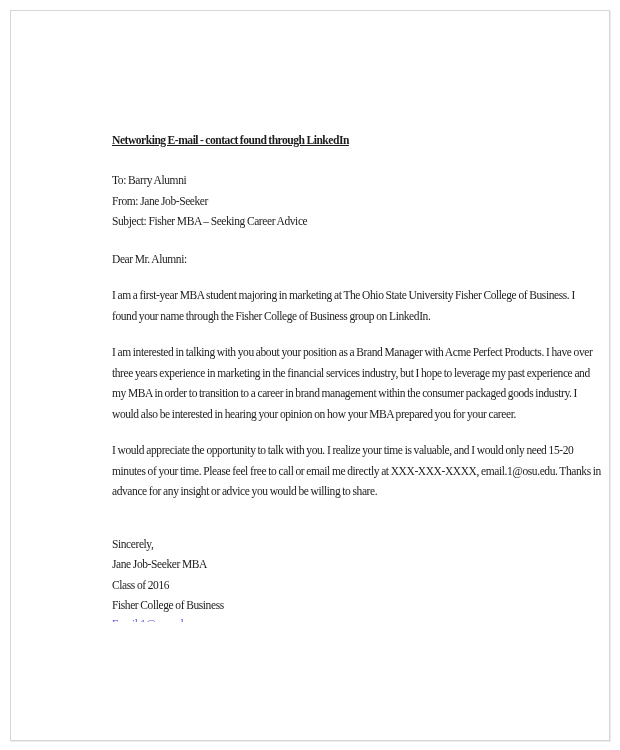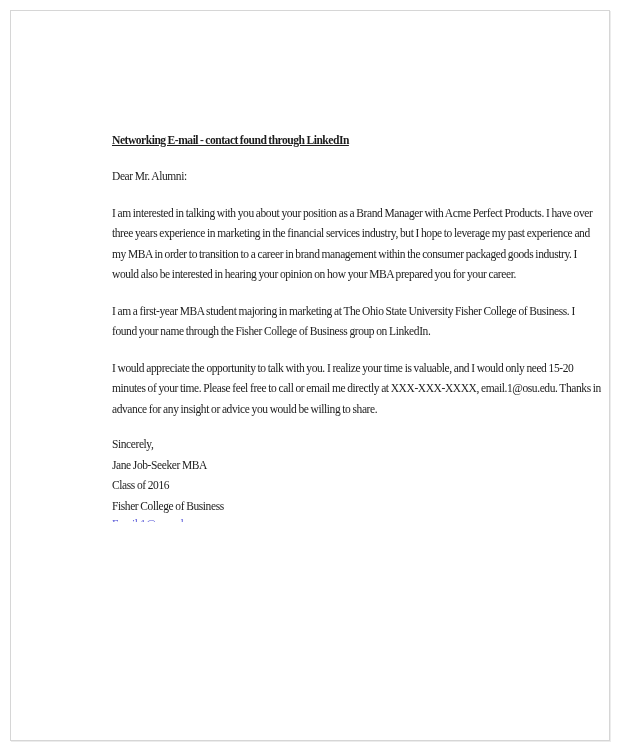--- a/index.html
+++ b/index.html
@@ -48,21 +48,21 @@
       line-height: 20.5px;
       letter-spacing: -0.45px;
       word-spacing: -0.4px;
       white-space: nowrap;
       transform: scaleX(0.92);
       transform-origin: left;
     }
     .header-block { margin-top: 21px; }
     .greeting { margin-top: 17px; }
     .para { margin-top: 16px; }
-    .signoff { margin-top: 15px; }
+    .signoff { margin-top: 32px; }
     .clip-line {
       height: 6px;
       overflow: hidden;
       color: #5a5ad8;
       font-size: 12.5px;
       line-height: 20px;
       letter-spacing: -0.4px;
       transform: scaleX(0.92);
       transform-origin: left;
       white-space: nowrap;
@@ -73,33 +73,38 @@
     }
   </style>
 </head>
 <body>
 
 <div class="page-frame"></div>
 
 <div class="doc">
   <div class="doc-title">Networking E-mail - contact found through LinkedIn</div>
 
+  <div class="header-block">
+    <div class="line">To: Barry Alumni</div>
+    <div class="line">From: Jane Job-Seeker</div>
+    <div class="line">Subject: Fisher MBA – Seeking Career Advice</div>
+  </div>
 
   <div class="line greeting">Dear Mr. Alumni:</div>
+
+  <div class="para">
+    <div class="line">I am a first-year MBA student majoring in marketing at The Ohio State University Fisher College of Business. I</div>
+    <div class="line">found your name through the Fisher College of Business group on LinkedIn.</div>
+  </div>
 
   <div class="para">
     <div class="line">I am interested in talking with you about your position as a Brand Manager with Acme Perfect Products. I have over</div>
     <div class="line">three years experience in marketing in the financial services industry, but I hope to leverage my past experience and</div>
     <div class="line">my MBA in order to transition to a career in brand management within the consumer packaged goods industry. I</div>
     <div class="line">would also be interested in hearing your opinion on how your MBA prepared you for your career.</div>
-  </div>
-
-  <div class="para">
-    <div class="line">I am a first-year MBA student majoring in marketing at The Ohio State University Fisher College of Business. I</div>
-    <div class="line">found your name through the Fisher College of Business group on LinkedIn.</div>
   </div>
 
   <div class="para">
     <div class="line">I would appreciate the opportunity to talk with you. I realize your time is valuable, and I would only need 15-20</div>
     <div class="line">minutes of your time. Please feel free to call or email me directly at XXX-XXX-XXXX, email.1@osu.edu. Thanks in</div>
     <div class="line">advance for any insight or advice you would be willing to share.</div>
   </div>
 
   <div class="signoff">
     <div class="line">Sincerely,</div>

